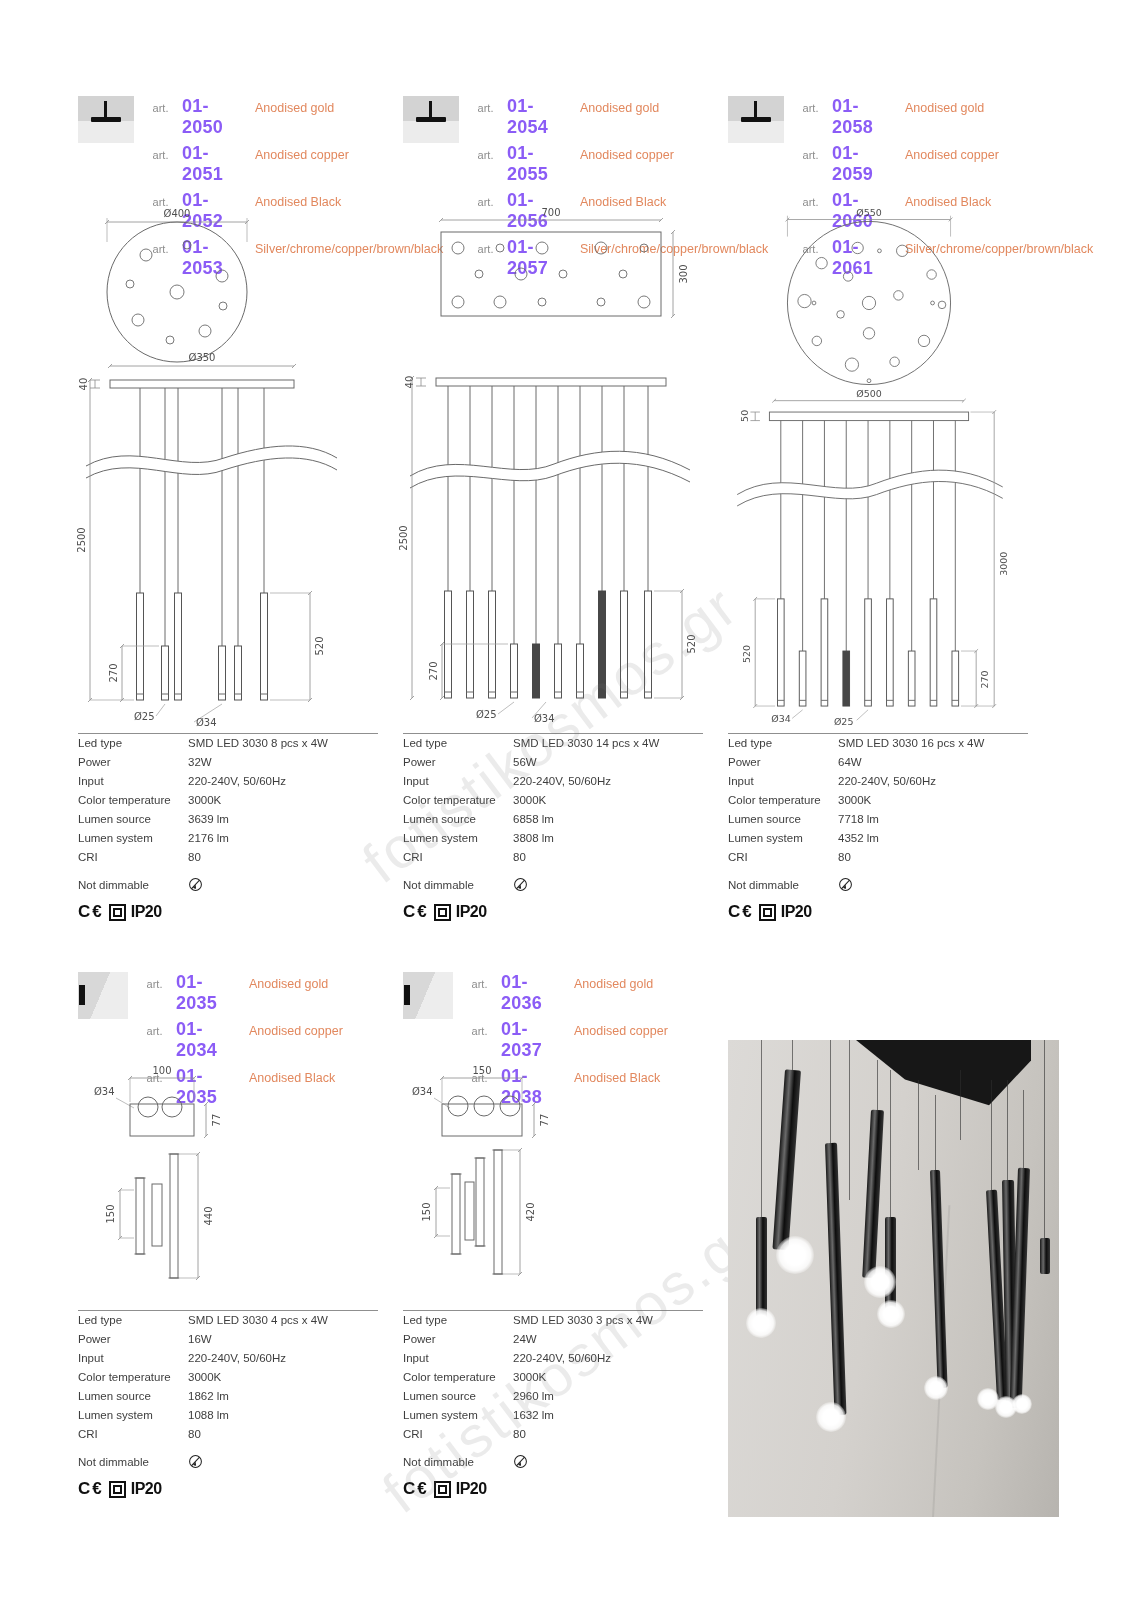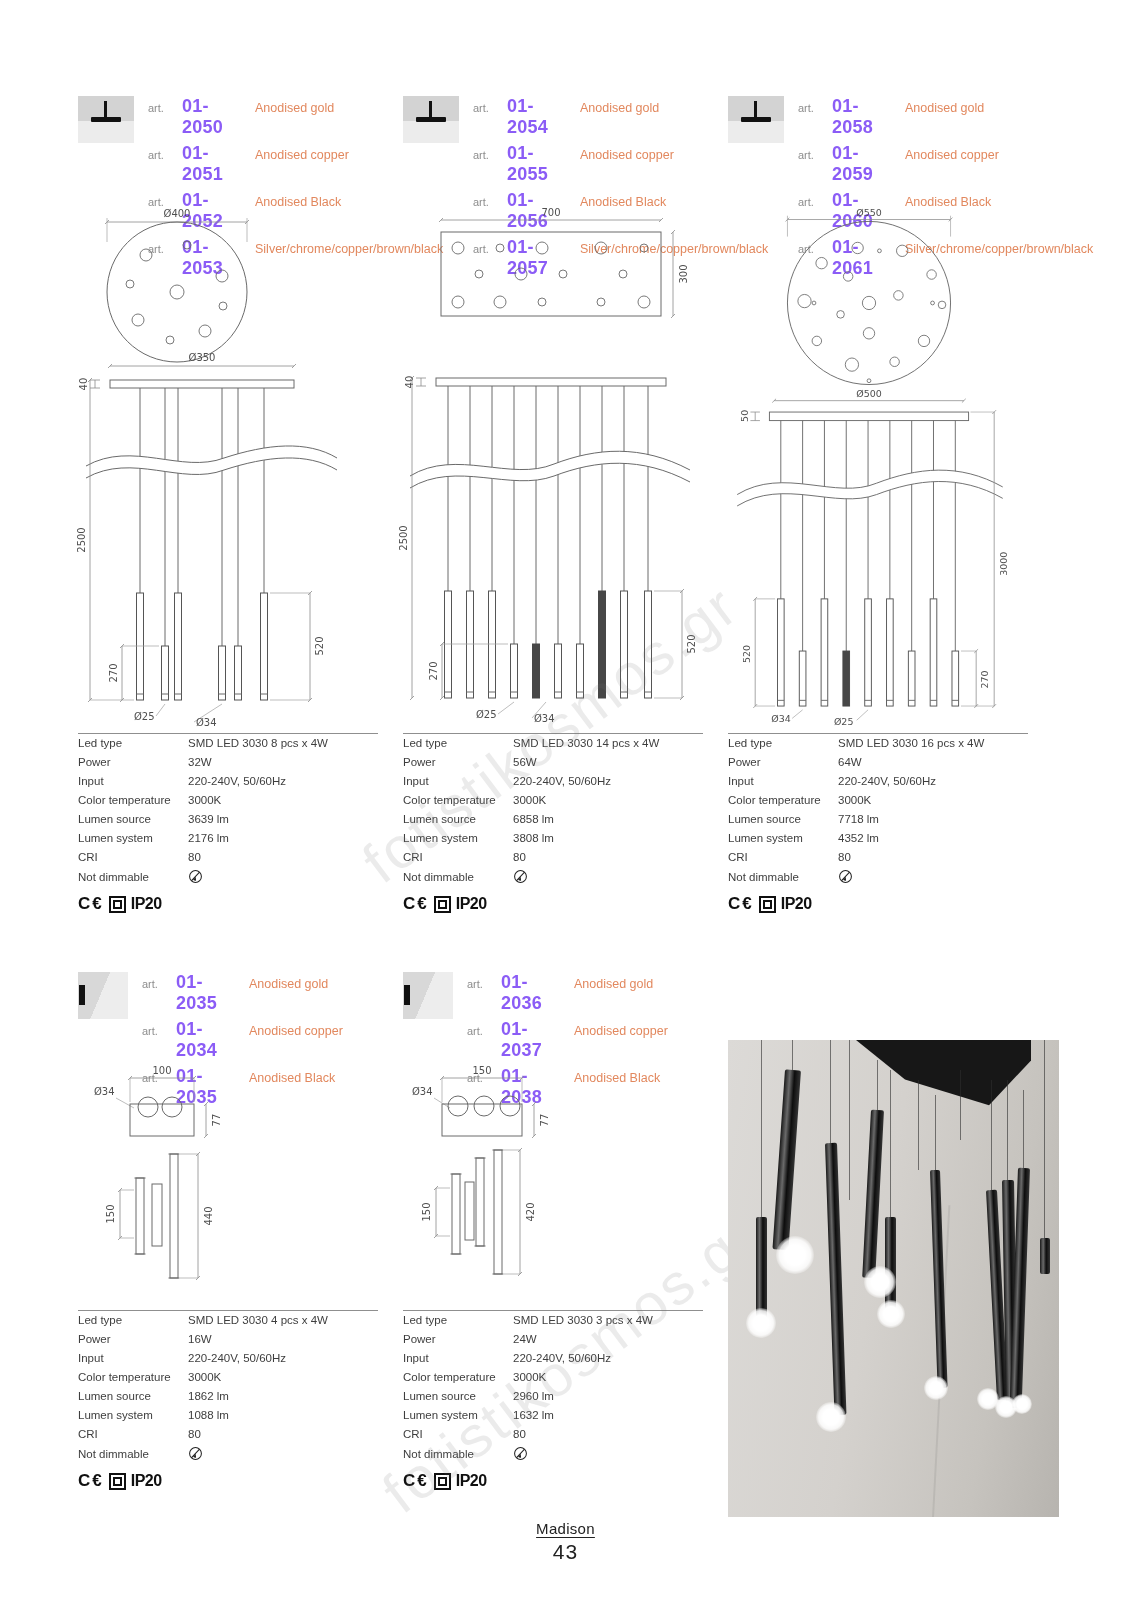--- a/index.html
+++ b/index.html
@@ -9,28 +9,28 @@
   
   .hdr{position:absolute;display:flex;gap:14px;align-items:flex-start;}
   .hdr-icon{width:56px;height:47px;position:relative;flex:0 0 auto;
             background:linear-gradient(#d3d3d3 0 54%,#ececec 54% 100%);}
   .pi-stem{position:absolute;left:26px;top:5px;width:3px;height:17px;background:#111;}
   .pi-bar{position:absolute;left:13px;top:21px;width:30px;height:5px;background:#111;border-radius:1px;}
   .wall-icon{width:50px;height:47px;position:relative;flex:0 0 auto;
              background:linear-gradient(113deg,#d8d8d8 46%,#ededed 46%);}
   .wi-bar{position:absolute;left:1px;top:13px;width:6px;height:20px;background:#111;}
   .art-grid{display:grid;grid-template-columns:25px 64px auto;column-gap:9px;row-gap:5px;align-items:baseline;}
-  .art-prefix{color:#8d8d8d;font-size:11px;text-align:left;}
+  .art-prefix{color:#8d8d8d;font-size:11px;text-align:center;}
   .art-code{color:#8b5cf6;font-weight:700;font-size:18px;letter-spacing:.2px;}
   .art-finish{color:#e2885e;font-size:12.5px;white-space:nowrap;}
 
   
   .spec{position:absolute;width:300px;border-top:1px solid #8f8f8f;}
   .spec-row{display:grid;grid-template-columns:110px auto;font-size:11.5px;color:#3e3e3e;line-height:19px;}
-  .nd-row{display:grid;grid-template-columns:110px auto;align-items:center;margin-top:2px;color:#3e3e3e;font-size:11.5px;}
+  .nd-row{display:grid;grid-template-columns:110px auto;align-items:center;margin-top:10px;color:#3e3e3e;font-size:11.5px;}
   .cert{display:flex;align-items:center;gap:3px;margin-top:10px;}
   .ce{font-size:17px;font-weight:700;color:#101010;letter-spacing:2px;}
   .sq{width:13px;height:13px;border:2px solid #101010;display:flex;align-items:center;justify-content:center;margin:0 2px;}
   .sq-inner{width:5px;height:5px;border:2px solid #101010;}
   .ip{font-size:16px;font-weight:800;color:#101010;letter-spacing:-.5px;}
 
   
   svg.drawing{position:absolute;}
   .ln{stroke:#6a6a6a;stroke-width:1;fill:none;}
   .thin{stroke:#a0a0a0;stroke-width:.7;fill:none;}
@@ -631,18 +631,14 @@
     <div class="glow" style="left:149px;top:260px;width:28px;height:28px;"></div>
     <div class="glow" style="left:196px;top:336px;width:24px;height:24px;"></div>
     <div class="glow" style="left:249px;top:348px;width:22px;height:22px;"></div>
     <div class="glow" style="left:267px;top:356px;width:22px;height:22px;"></div>
     <div class="glow" style="left:284px;top:354px;width:20px;height:20px;"></div>
   </div>
 
   <div class="watermark" style="left:280px;top:700px;width:540px;">fotistikosmos.gr</div>
   <div class="watermark" style="left:300px;top:1330px;width:540px;">fotistikosmos.gr</div>
 
-  <div class="footer">
-    <div class="footer-title">Madison</div>
-    <div class="footer-page">43</div>
-  </div>
 
 </div>
 
 </body></html>

